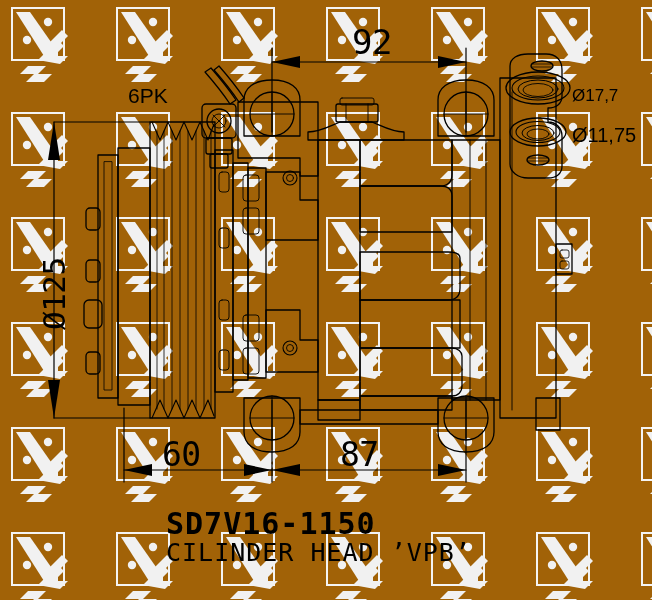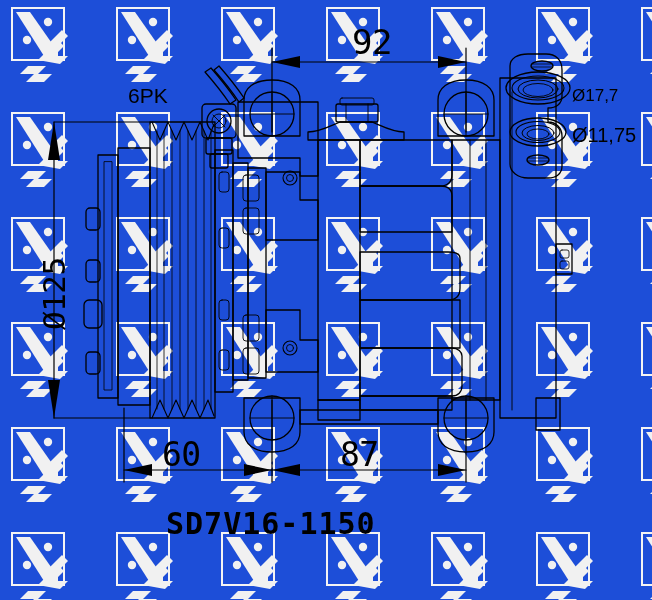--- a/index.html
+++ b/index.html
@@ -4,21 +4,21 @@
 <style>
   html, body {
     margin: 0;
     padding: 0;
     background: #ffffff;
   }
   #page {
     position: relative;
     width: 652px;
     height: 600px;
-    background: #1d4ed8;
+    background: #a16207;
     overflow: hidden;
     font-family: "Liberation Sans", sans-serif;
   }
   #watermark-layer {
     position: absolute;
     left: 0; top: 0;
     width: 652px;
     height: 600px;
     pointer-events: none;
     z-index: 1;
@@ -285,16 +285,17 @@
     <div class="label-text" style="left:572px; top:86px; font-size:17px;">Ø17,7</div>
 
     <div class="label-text" style="left:572px; top:124px; font-size:20px;">Ø11,75</div>
 
     <div class="dim-text" style="left:162px; top:435px; font-size:33px;">60</div>
 
     <div class="dim-text" style="left:340px; top:435px; font-size:33px;">87</div>
 
     <div class="caption-text" style="left:166px; top:506px; font-size:30px;font-weight:bold;">SD7V16-1150</div>
 
+    <div class="caption-text" style="left:166px; top:538px; font-size:25px;">CILINDER HEAD ’VPB’</div>
 
   </div>
 
 </div>
 
 </body></html>

